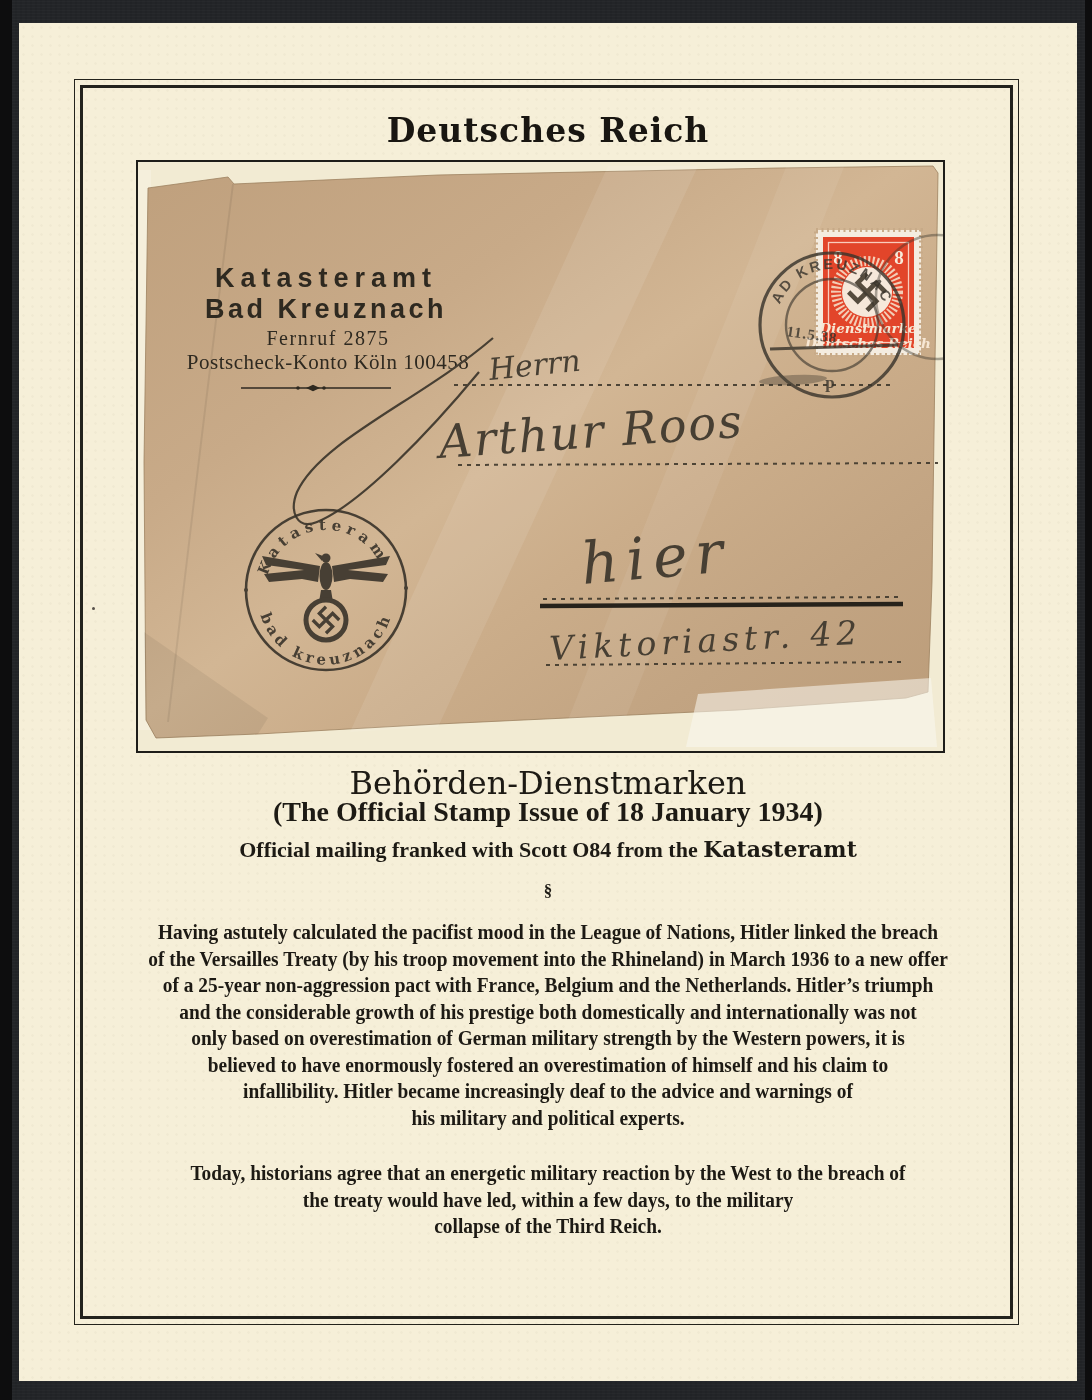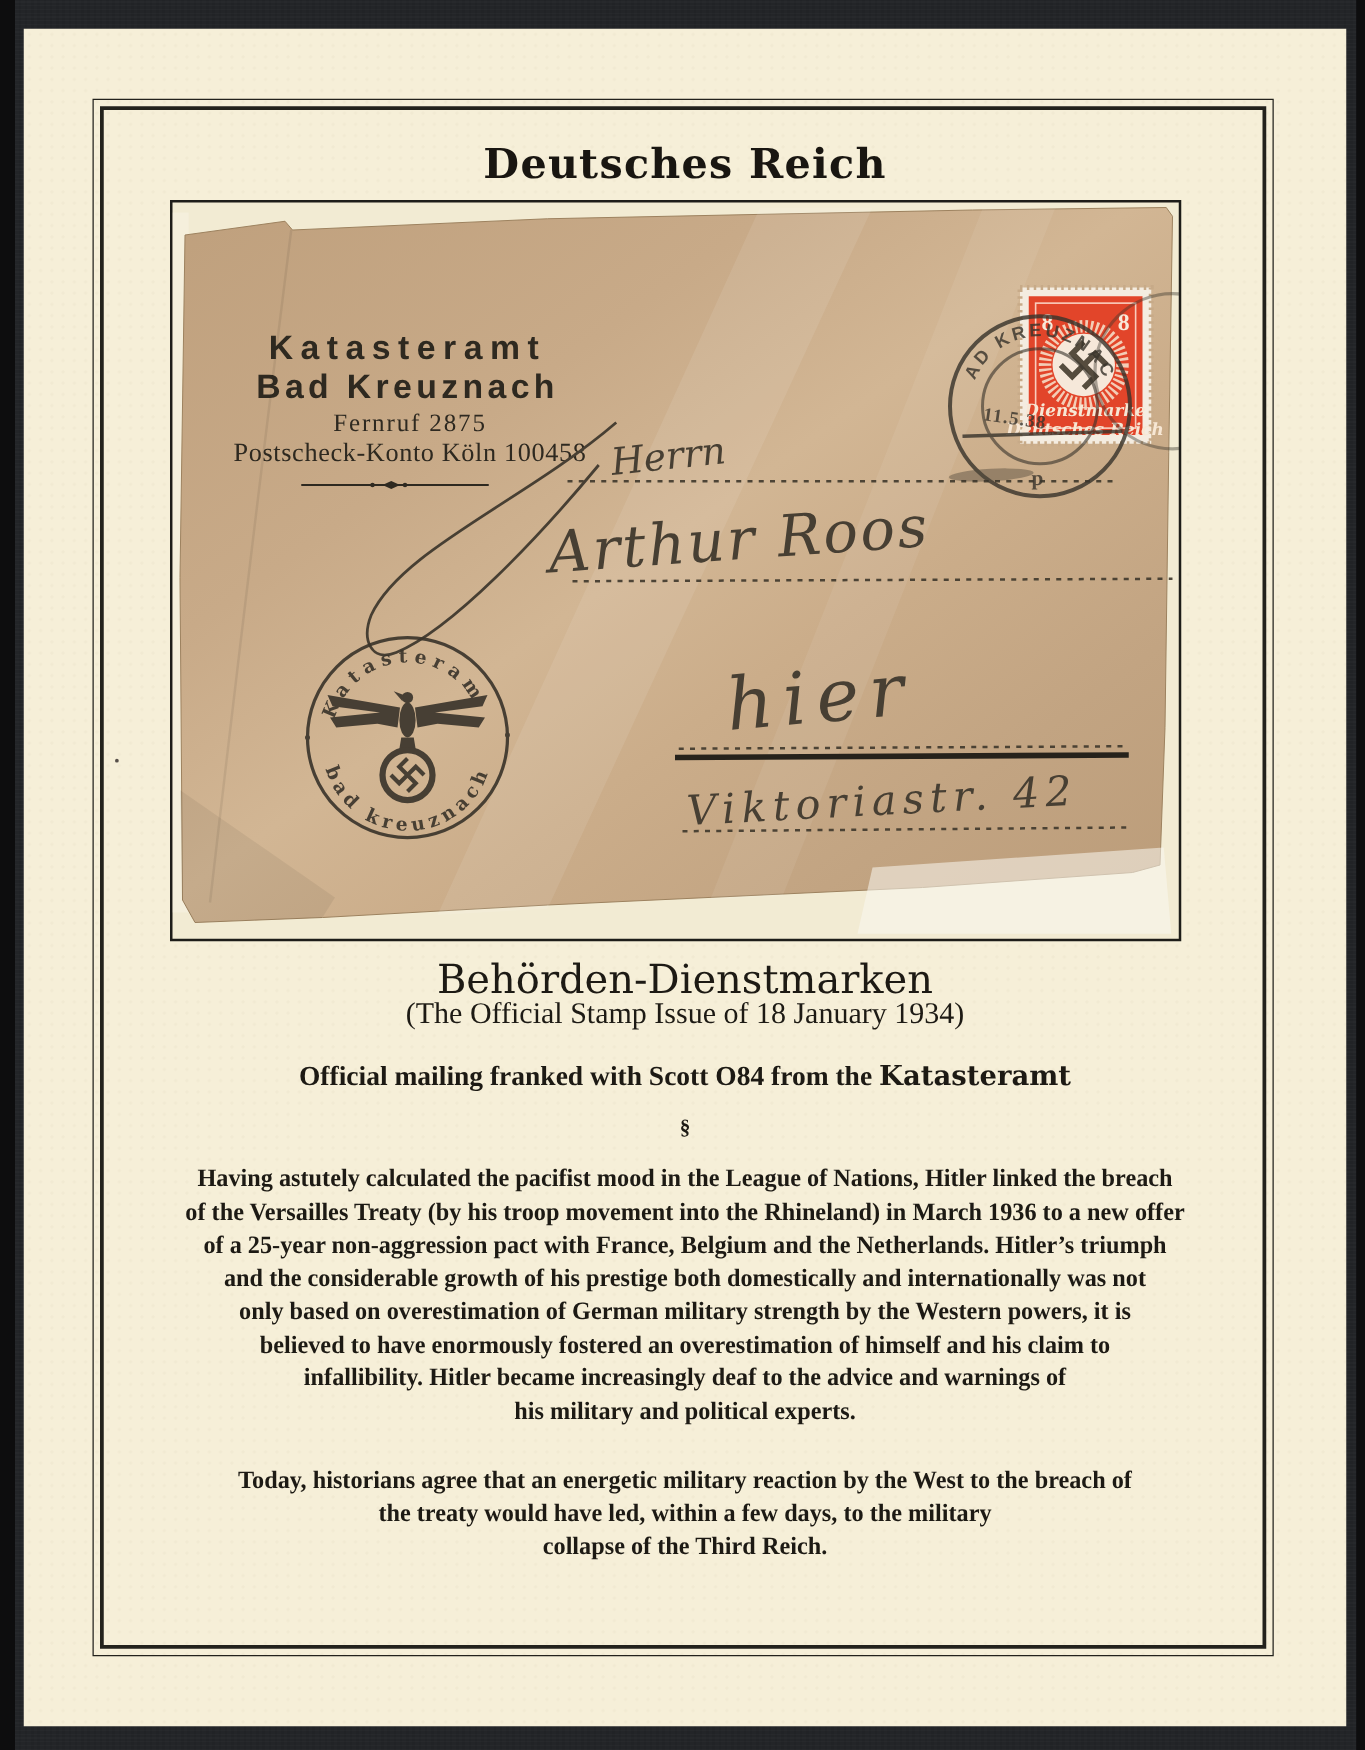--- a/index.html
+++ b/index.html
@@ -24,22 +24,22 @@
 
   .page-title{position:absolute;top:88px;left:0;width:100%;text-align:center;
       font-family:"DejaVu Serif", serif;font-weight:bold;font-size:33px;
       letter-spacing:1px;color:#191611;}
 
   .mount{position:absolute;left:117px;top:137px;width:805px;height:589px;
       border:2px solid #1e1d19;background:#f2ebd3;}
 
   .caption-area{position:absolute;left:0;top:745px;width:100%;text-align:center;color:#1d1a14;}
   .caption-heading{font-family:"DejaVu Serif", serif;font-weight:normal;font-size:32px;line-height:30px;}
-  .caption-subheading{font-weight:normal;font-size:24px;line-height:27px;}
-  .franking{margin-top:22px;font-weight:bold;font-size:22px;line-height:28px;}
+  .caption-subheading{font-weight:bold;font-size:28px;line-height:27px;}
+  .franking{margin-top:10px;font-weight:bold;font-size:22px;line-height:28px;}
   .fraktur{font-family:"DejaVu Serif", serif;font-weight:bold;}
   .section-mark{margin-top:17px;font-size:17px;font-weight:bold;}
   .body-par{margin-top:0;white-space:pre-line;text-align:center;font-weight:bold;
       font-size:20px;line-height:26.5px;color:#1d1a14;
       transform:scaleX(0.97);transform-origin:50% 0;}
   .par1{margin-top:18px;}
   .par2{margin-top:29px;}
 
   .speck{position:absolute;left:73px;top:584px;width:3px;height:3px;border-radius:50%;
       background:#57504a;}

